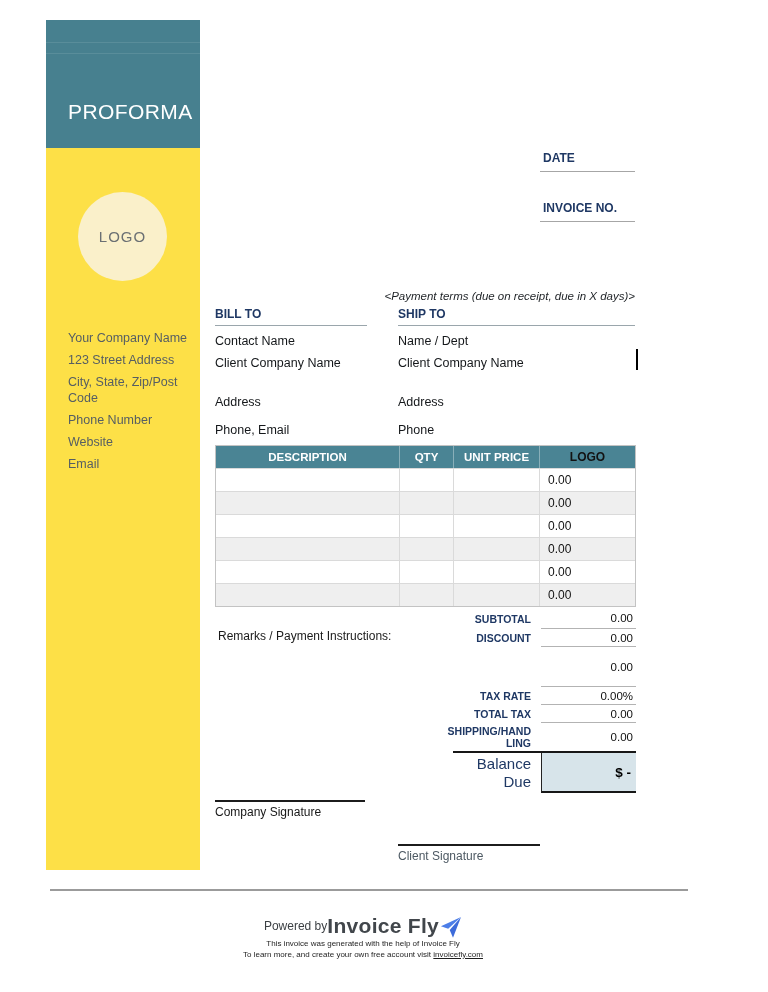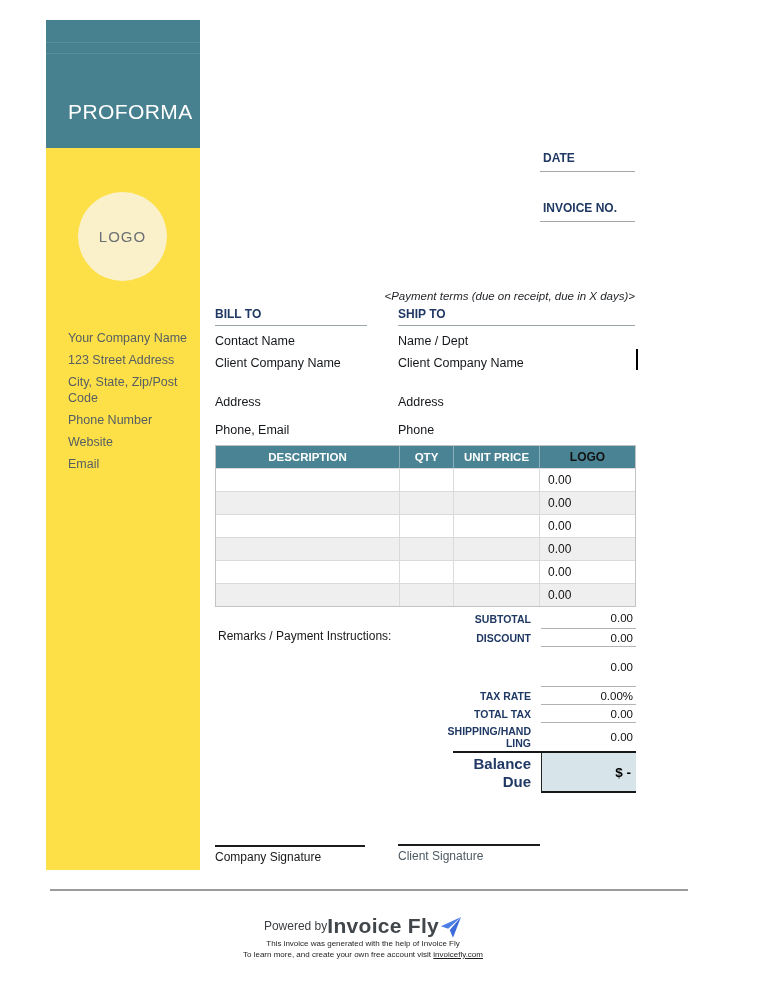--- a/index.html
+++ b/index.html
@@ -72,31 +72,31 @@
   .summary-row:nth-child(5){ height:18px; }
   .summary-row:nth-child(6){ height:28px; }
   .s-label { width:98px; padding-right:10px; display:flex; align-items:center; justify-content:flex-end;
              text-align:right; font-weight:bold; font-size:10.5px; line-height:12px; color:#1F3864;
              overflow-wrap:anywhere; }
   .s-value { width:95px; display:flex; align-items:center; justify-content:flex-end; padding-right:3px;
              font-size:11.5px; color:#0f0f0f; border-bottom:1px solid #b3b3b3; }
   .summary-row:nth-child(6) .s-value { border-bottom:none; }
   .balance-row { display:flex; margin-left:auto; width:183px; height:42px; border-top:2px solid #171717; }
   .b-label { width:88px; padding-right:10px; display:flex; align-items:center; justify-content:flex-end;
-             text-align:right; font-weight:bold; font-size:15px; line-height:18px; color:#1F3864; }
+             text-align:right; font-weight:normal; font-size:15px; line-height:18px; color:#1F3864; }
   .b-value { flex:1; background:#D7E4EA; border-bottom:2.5px solid #171717; border-left:1.5px solid #222;
              display:flex; align-items:center; justify-content:flex-end; padding-right:5px;
              font-weight:bold; font-size:13.5px; color:#000; }
 
   
   .remarks { position:absolute; left:218px; top:629px; font-size:12px; color:#1a1a1a; }
 
   
   .sig-block { position:absolute; font-size:12px; }
-  .sig-company { left:215px; top:845px; width:150px; color:#171717; }
+  .sig-company { left:215px; top:800px; width:150px; color:#171717; }
   .sig-client { left:398px; top:844px; width:142px; color:#4d5963; }
   .sig-line { height:1.5px; background:#1c1c1c; margin-bottom:3px; }
 
   
   .footer-divider { position:absolute; left:50px; top:889px; width:638px; height:1.5px; background:#9b9b9b; }
   .powered { position:absolute; left:0; top:912px; width:726px; height:28px;
              display:flex; align-items:center; justify-content:center; }
   .powered-by { font-size:12px; color:#3b3f43; }
   .brand { font-size:21px; font-weight:700; color:#41464b; letter-spacing:.3px; }
   .plane-icon { width:23px; height:23px; margin-top:3px; }

